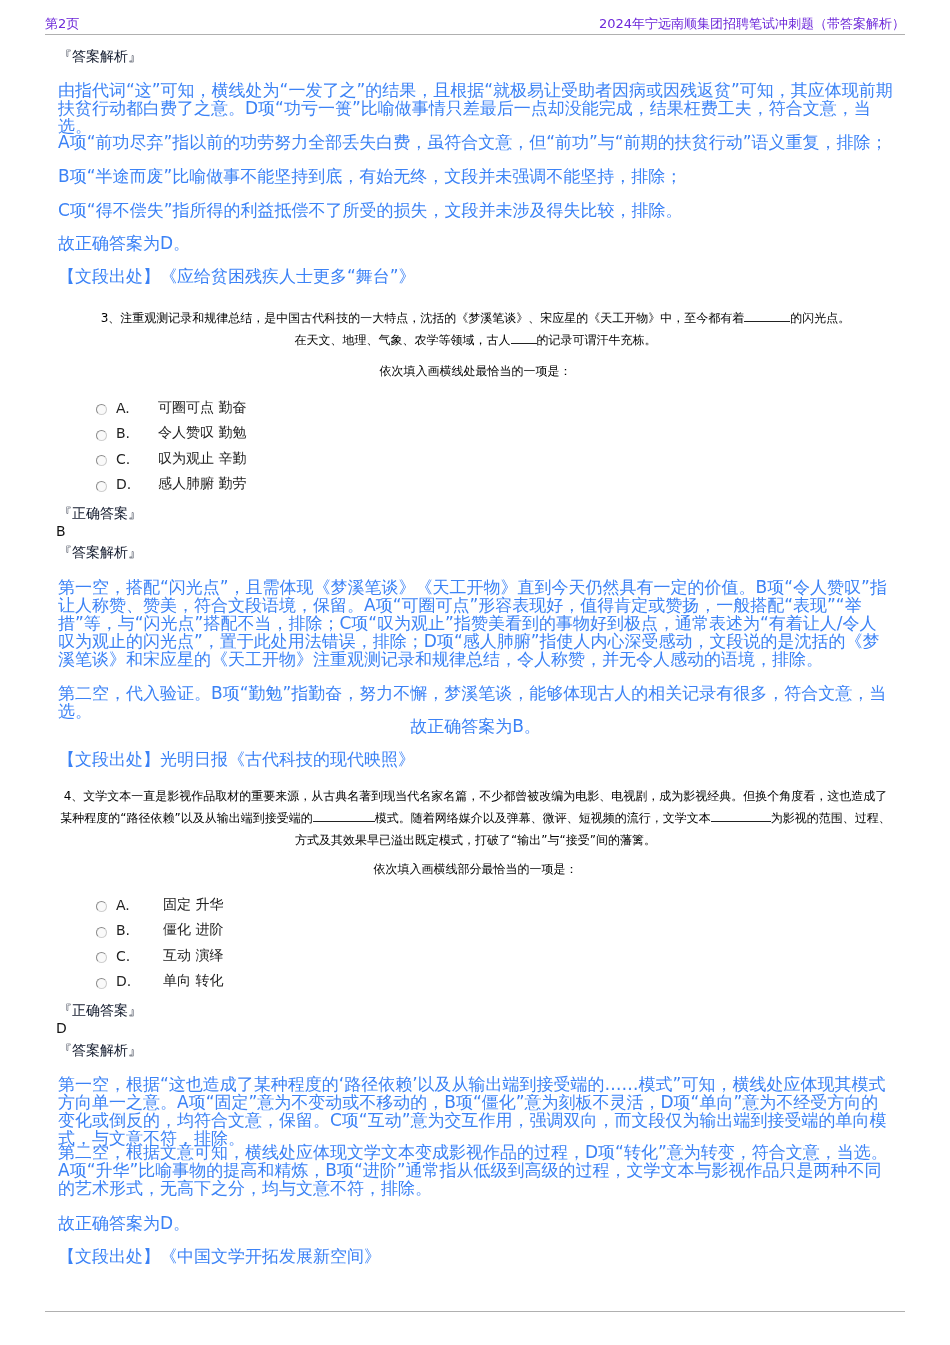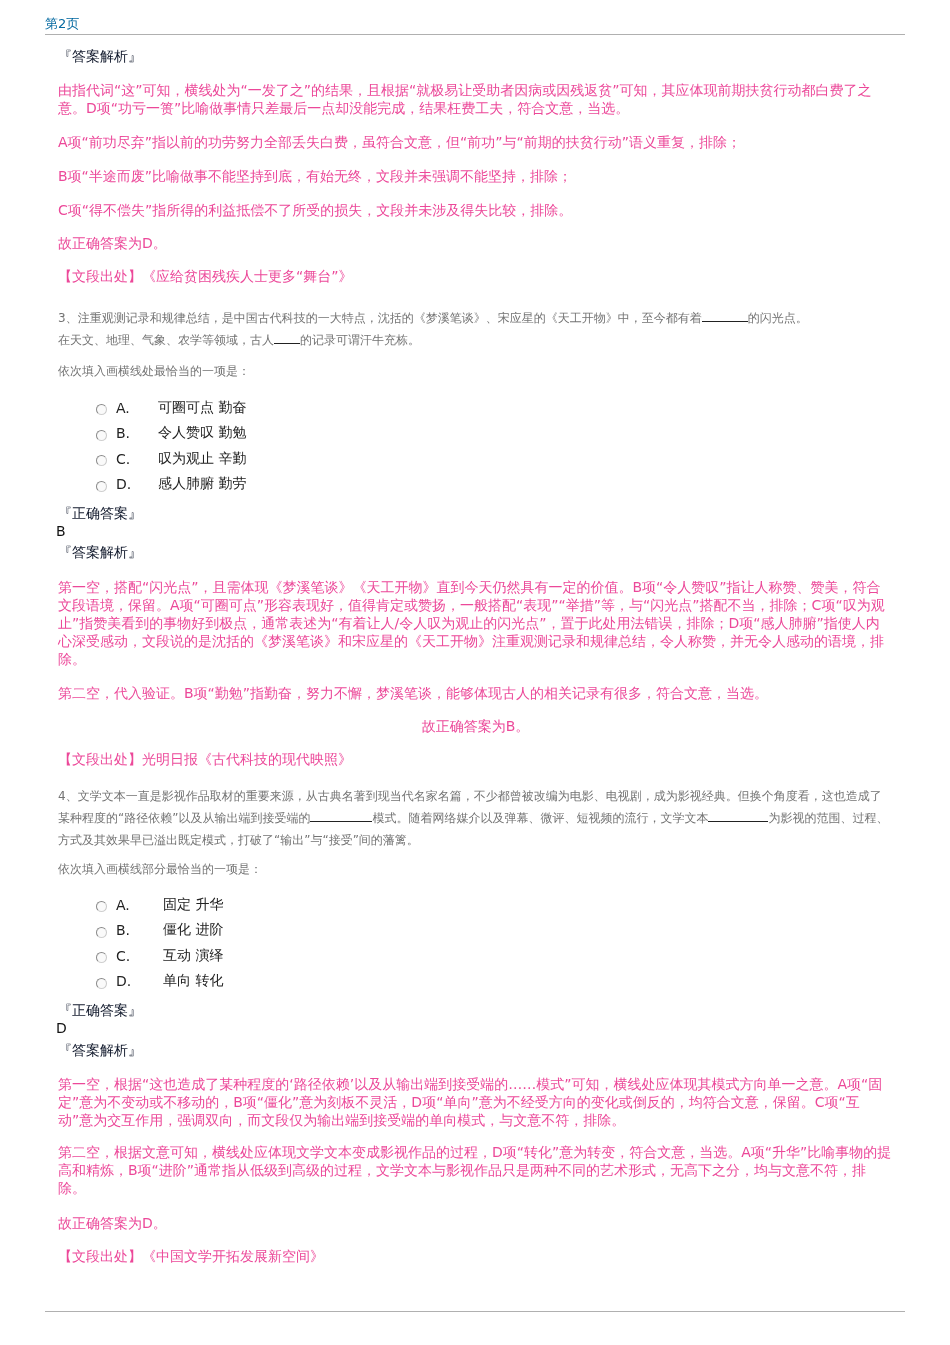--- a/index.html
+++ b/index.html
@@ -4,36 +4,36 @@
 <style>
   html, body { margin: 0; padding: 0; background: #ffffff; }
   body {
     width: 950px; height: 1345px; position: relative; overflow: hidden;
     font-family: "DejaVu Sans", "Liberation Sans", sans-serif;
     color: #222;
   }
   .header {
     position: absolute; left: 45px; top: 12px; width: 860px; height: 22px;
     border-bottom: 1px solid #b0b0b0;
-    font-size: 13px; color: #0369a1;
+    font-size: 13px; color: #6d28d9;
   }
   .header .left { position: absolute; left: 0; top: 3px; }
   .header .right { position: absolute; right: 0; top: 3px; }
   .footer {
     position: absolute; left: 45px; top: 1311px; width: 860px; height: 24px;
     border-top: 1px solid #b0b0b0;
     font-size: 13px; color: #333;
   }
   .footer .left { position: absolute; left: 0; top: 4px; margin-top: 48px; }
   .footer .right { position: absolute; right: 0; top: 4px; }
   .p {
     position: absolute; left: 58px; width: 835px;
-    font-size: 14px; line-height: 18px; color: #ec4899;
+    font-size: 17px; line-height: 18px; color: #3b82f6;
   }
-  .small { font-size: 12px; line-height: 22px; color: #737373; }
+  .small { font-size: 12px; line-height: 22px; color: #000000; text-align: center; }
   .label { font-size: 14px; color: #0f172a; }
   .opts { position: absolute; left: 96px; }
   .opt {
     height: 25.5px; display: flex; align-items: center;
     font-size: 14px; color: #222;
   }
   .radio {
     width: 9px; height: 9px; border-radius: 50%;
     border: 1px solid #8a8a8a; border-bottom-color: #d0d0d0; border-right-color: #c8c8c8;
     margin-right: 9px; margin-top: 4px; background: #fafafa;
@@ -41,20 +41,21 @@
   .opt .letter { width: 26px; }
   .opt .text { margin-left: 16px; }
   .answer { position: absolute; left: 56px; font-size: 14px; color: #111; }
   .blank { display: inline-block; border-bottom: 1px solid #222; height: 12px; vertical-align: baseline; }
 </style>
 </head>
 <body>
 
 <div class="header">
   <span class="left">第2页</span>
+  <span class="right">2024年宁远南顺集团招聘笔试冲刺题（带答案解析）</span>
 </div>
 
 <div class="p label" style="top:47px;">『答案解析』</div>
 <div class="p" style="top:81px;">由指代词“这”可知，横线处为“一发了之”的结果，且根据“就极易让受助者因病或因残返贫”可知，其应体现前期扶贫行动都白费了之意。D项“功亏一篑”比喻做事情只差最后一点却没能完成，结果枉费工夫，符合文意，当选。</div>
 <div class="p" style="top:133px;">A项“前功尽弃”指以前的功劳努力全部丢失白费，虽符合文意，但“前功”与“前期的扶贫行动”语义重复，排除；</div>
 <div class="p" style="top:167px;">B项“半途而废”比喻做事不能坚持到底，有始无终，文段并未强调不能坚持，排除；</div>
 <div class="p" style="top:201px;">C项“得不偿失”指所得的利益抵偿不了所受的损失，文段并未涉及得失比较，排除。</div>
 <div class="p" style="top:234px;">故正确答案为D。</div>
 <div class="p" style="top:267px;">【文段出处】《应给贫困残疾人士更多“舞台”》</div>
 

